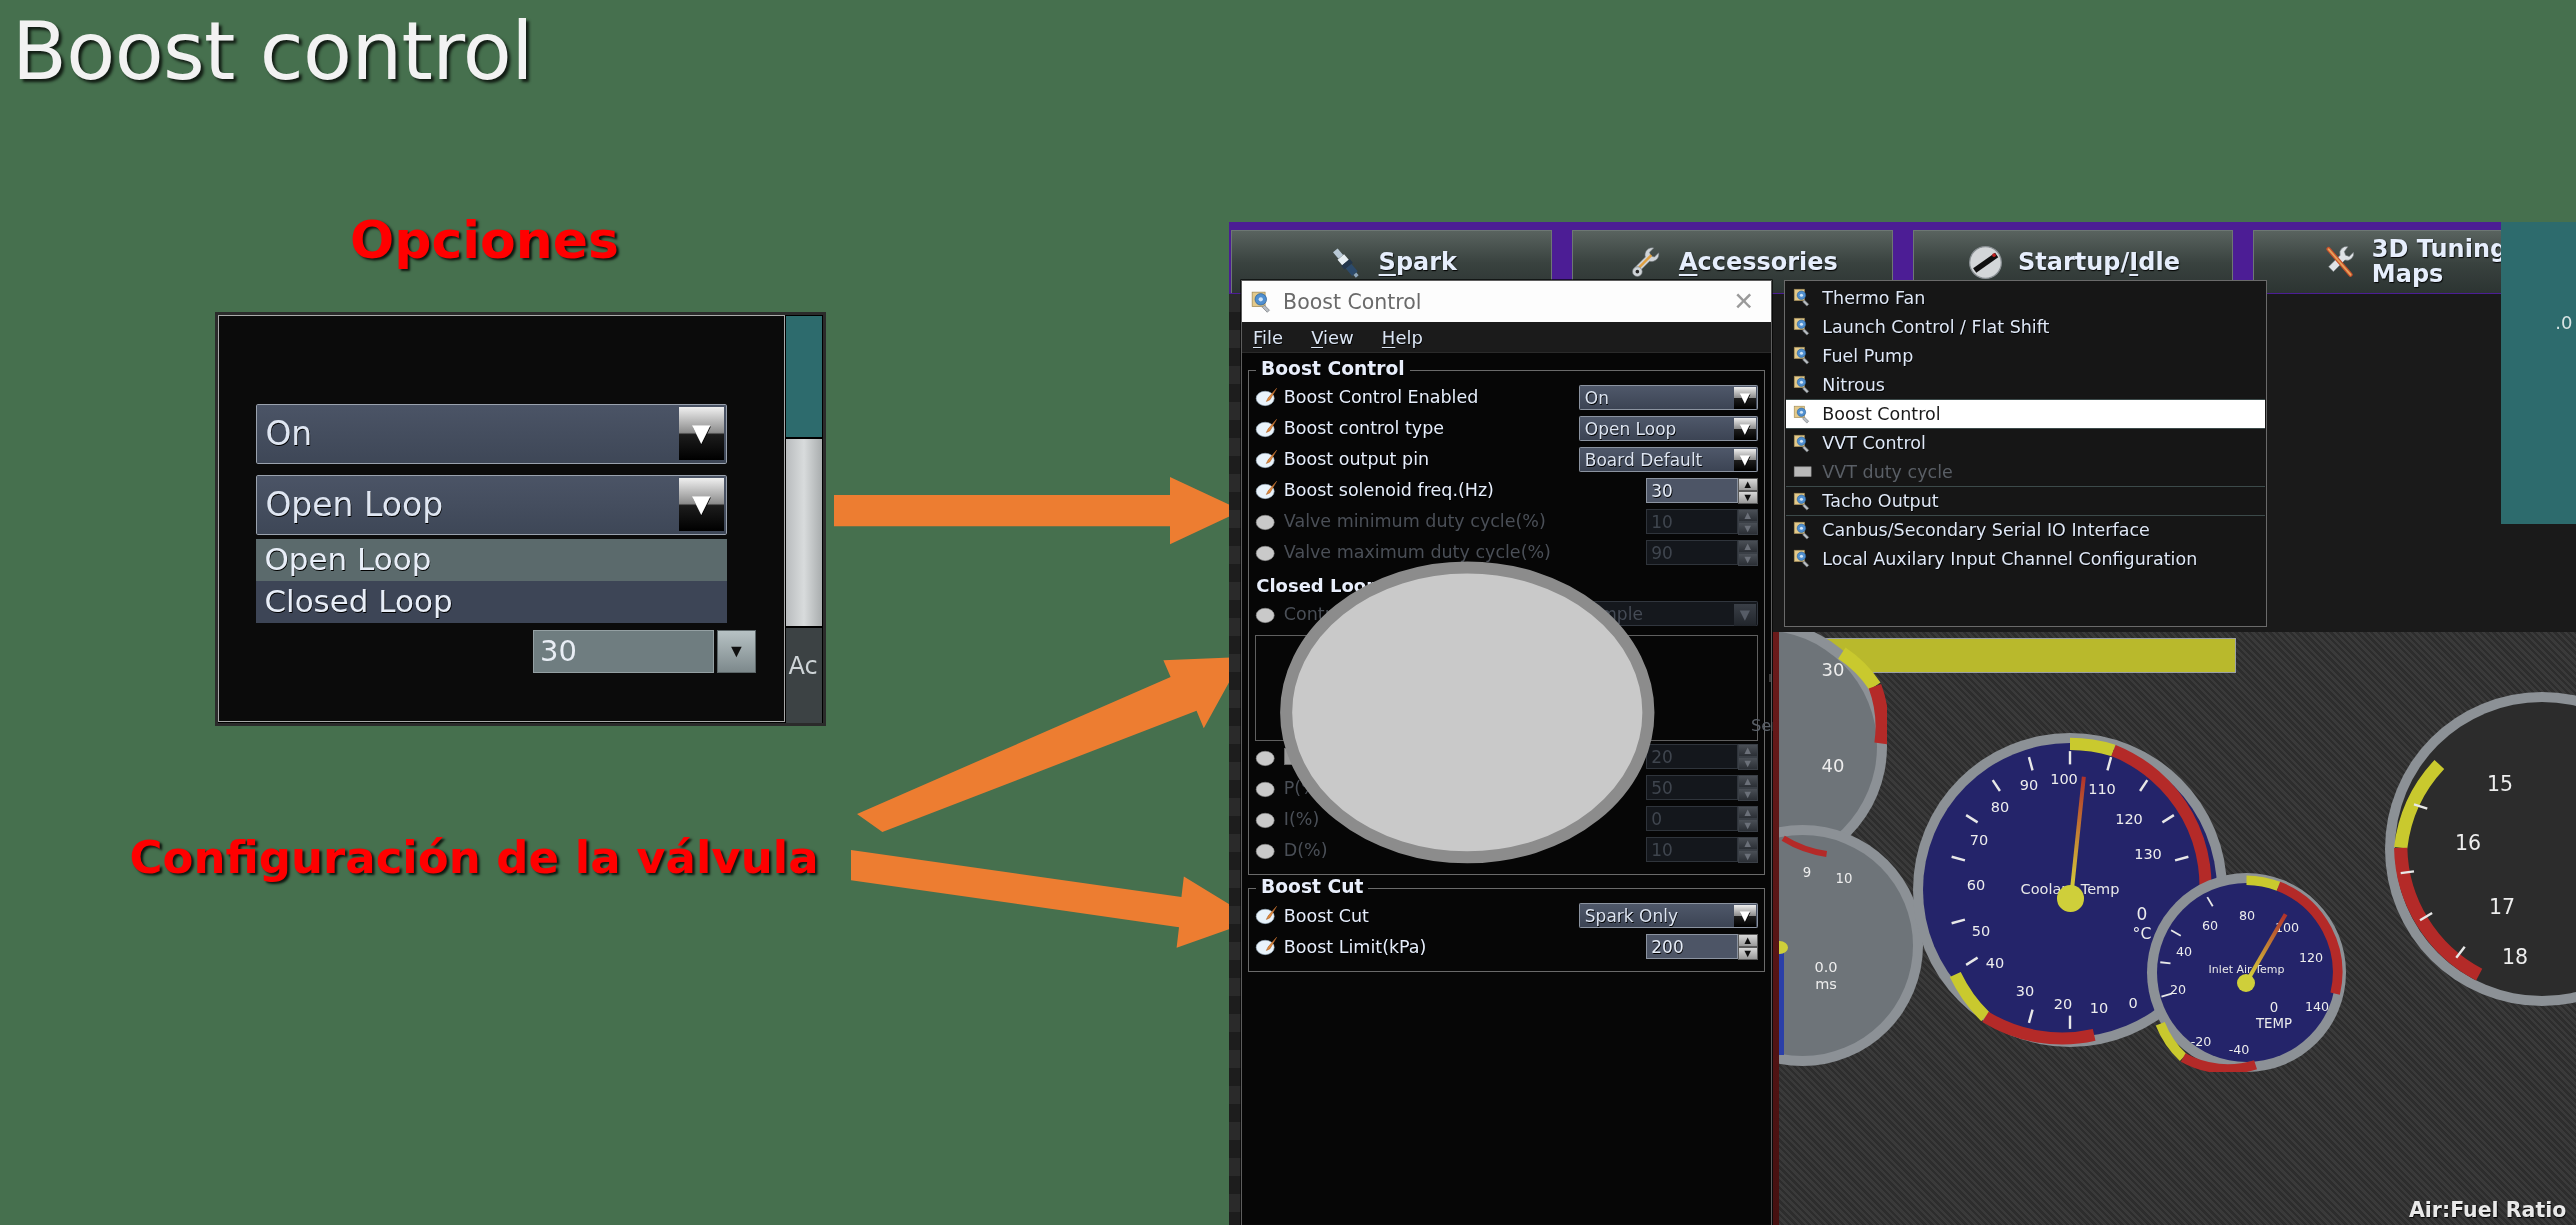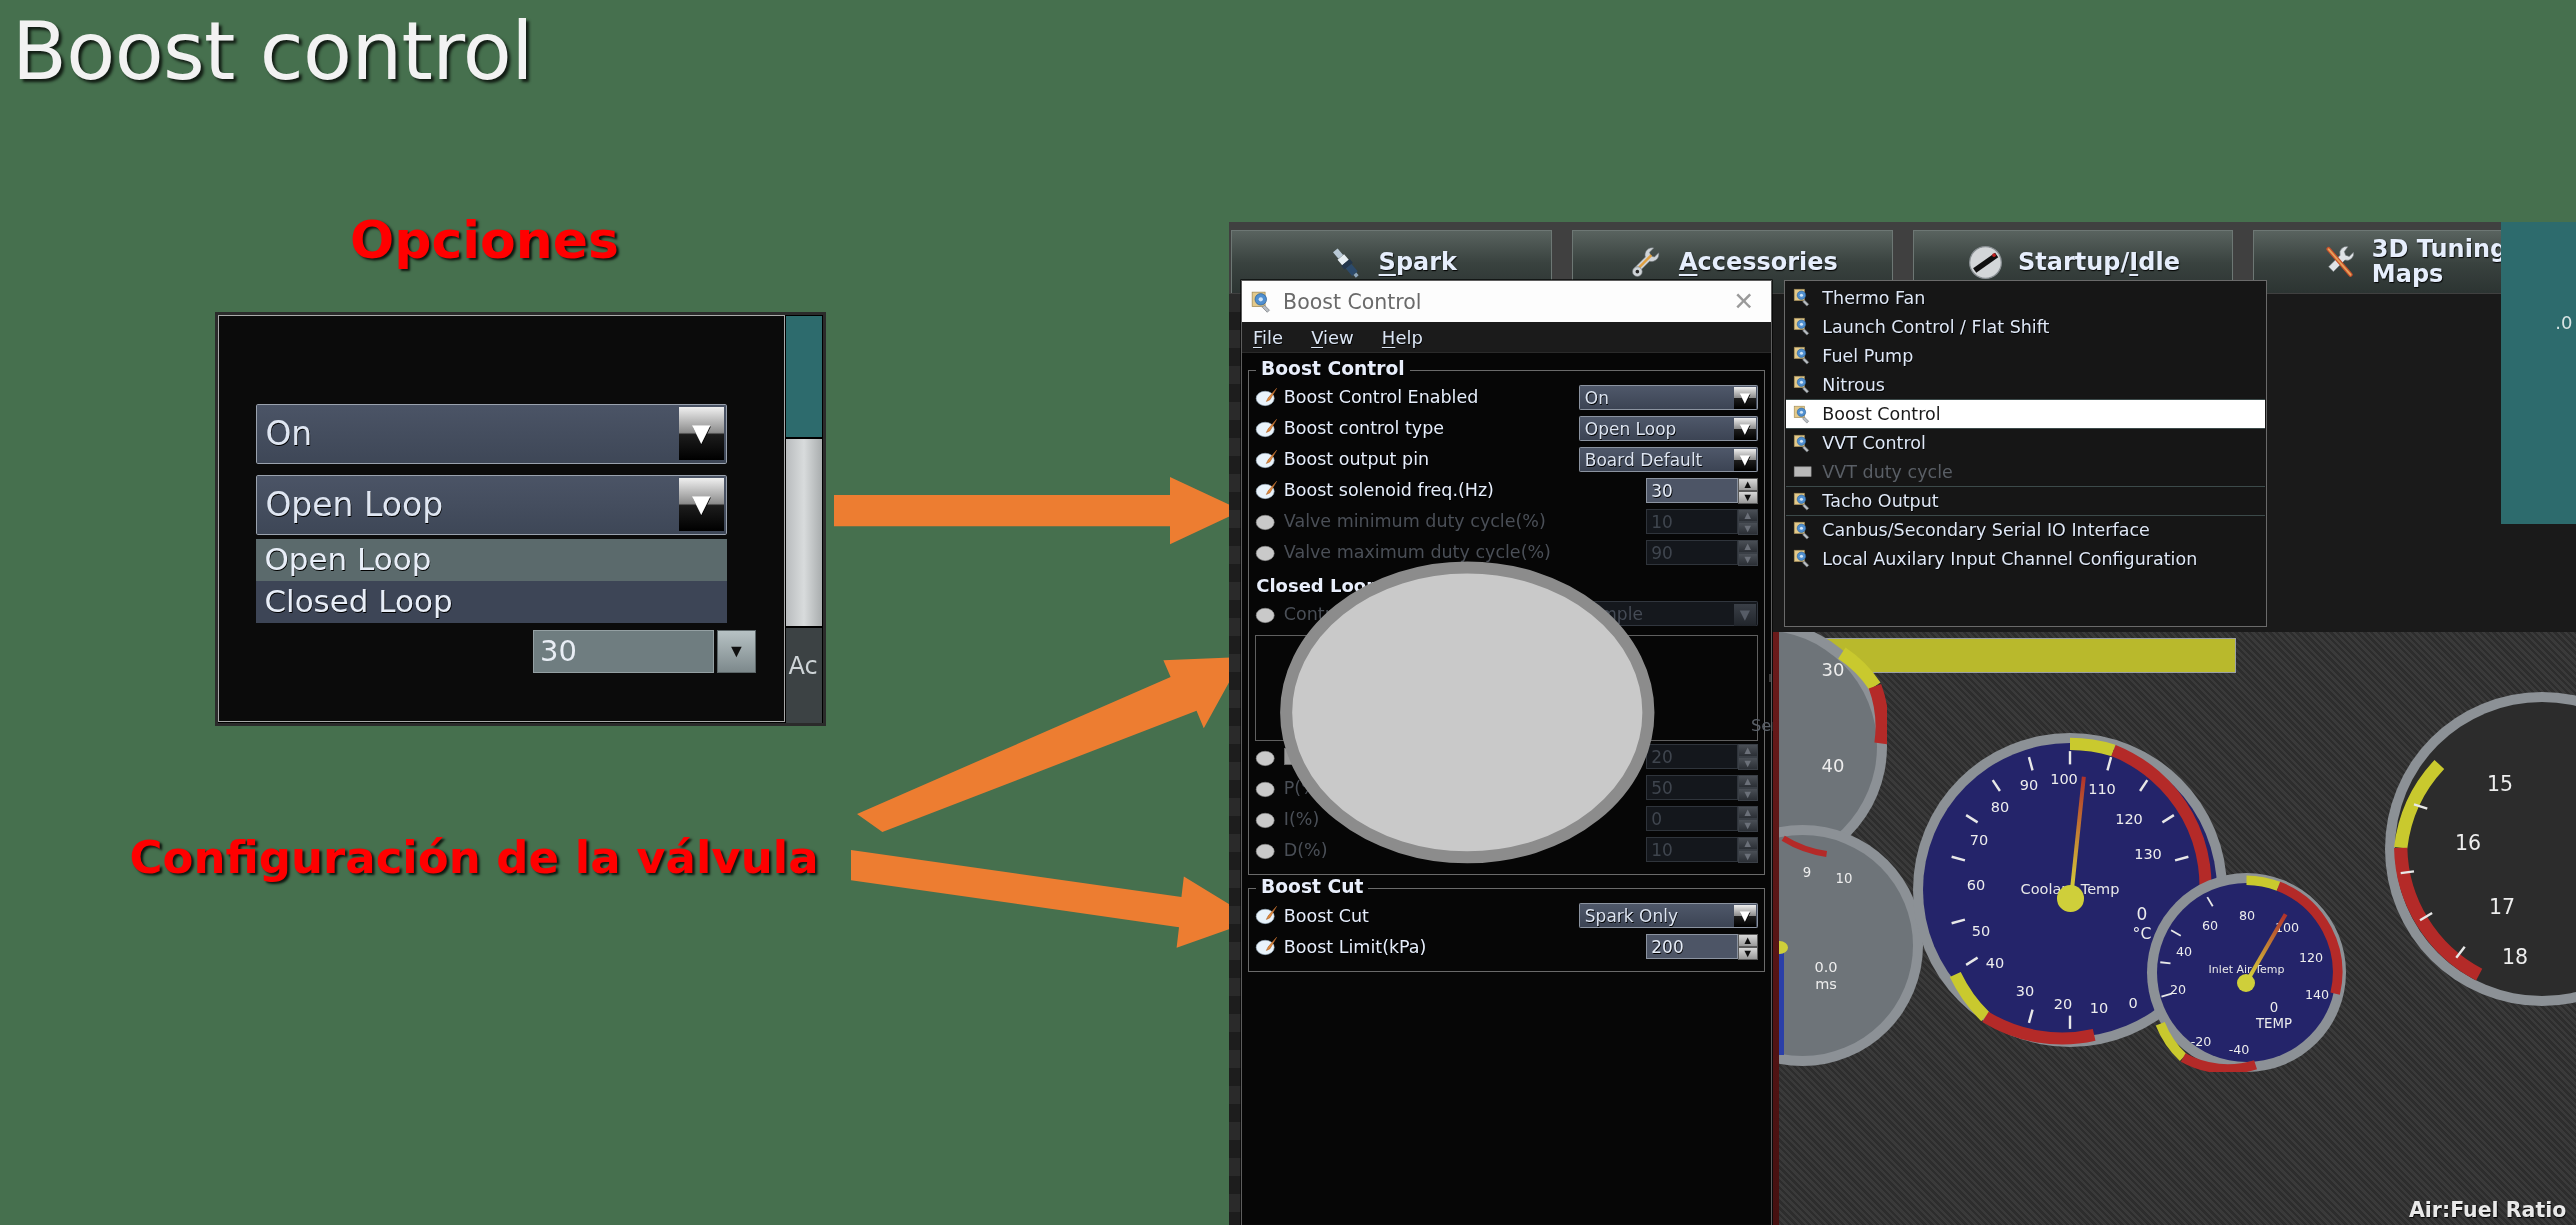--- a/index.html
+++ b/index.html
@@ -88,21 +88,21 @@
   
   #app {
     position:absolute; left:1229px; top:222px;
     width:1347px; height:1004px;
     background:#1a1a1a;
   }
 
   
   #tabbar {
     position:absolute; left:0; top:0; width:1347px; height:72px;
-    background:#404040; display:flex; padding:8.4px 2.4px 0 2.4px; gap:20px;
+    background:#4c1d95; display:flex; padding:8.4px 2.4px 0 2.4px; gap:20px;
   }
   .tab {
     flex:1; height:63px; background:linear-gradient(#59635f,#39423f 52%,#2c3432);
     border:0.6px solid #6d7774; border-bottom:none;
     display:flex; align-items:center; justify-content:center; gap:13.3px;
     color:#e6eefc; font-size:24px; font-weight:bold;
     font-family:"DejaVu Sans", sans-serif;
     text-shadow:0.6px 0.6px 1.2px #000;
   }
   .tab .tlabel u { text-underline-offset:3.6px; }
@@ -794,21 +794,21 @@
           <line x1="24" y1="205" x2="41" y2="200"></line>
           <line x1="100" y1="40" x2="109" y2="55"></line>
         </g>
       </svg>
       <div class="gt" style="left:100px; top:42px; font-size:12.7px;">80</div>
       <div class="gt" style="left:63px; top:52px; font-size:12.7px;">60</div>
       <div class="gt" style="left:140px; top:54px; font-size:12.7px;">100</div>
       <div class="gt" style="left:37px; top:78px; font-size:12.7px;">40</div>
       <div class="gt" style="left:164px; top:84px; font-size:12.7px;">120</div>
       <div class="gt" style="left:31px; top:116px; font-size:12.7px;">20</div>
-      <div class="gt" style="left:170px; top:121px; font-size:12.7px;">140</div>
+      <div class="gt" style="left:170px; top:133px; font-size:12.7px;">140</div>
       <div class="gt" style="left:54px; top:168px; font-size:12.7px;">-20</div>
       <div class="gt" style="left:92px; top:176px; font-size:12.7px;">-40</div>
       <div class="gtitle" style="top:90px; font-size:11px;">Inlet Air Temp</div>
       <div class="gt" style="left:127px; top:134px; font-size:13.3px;">0</div>
       <div class="gt" style="left:127px; top:150px; font-size:13.3px;">TEMP</div>
       <div class="needle" style="left:98px; top:109px; width:3.6px; height:78px; transform:rotate(210deg);"></div>
       <div class="hub" style="left:90px; top:101px; width:18px; height:18px;"></div>
     </div>
 
     <div class="partial-gauge" style="left:606px; top:60px; width:314px; height:314px;">

